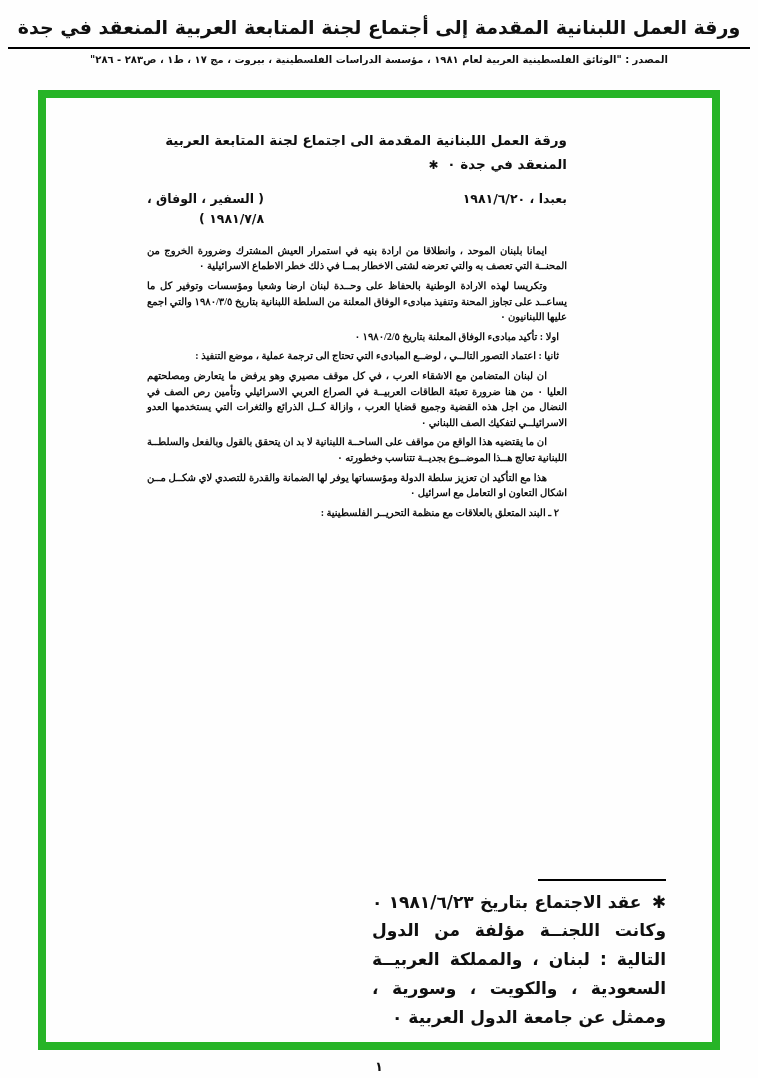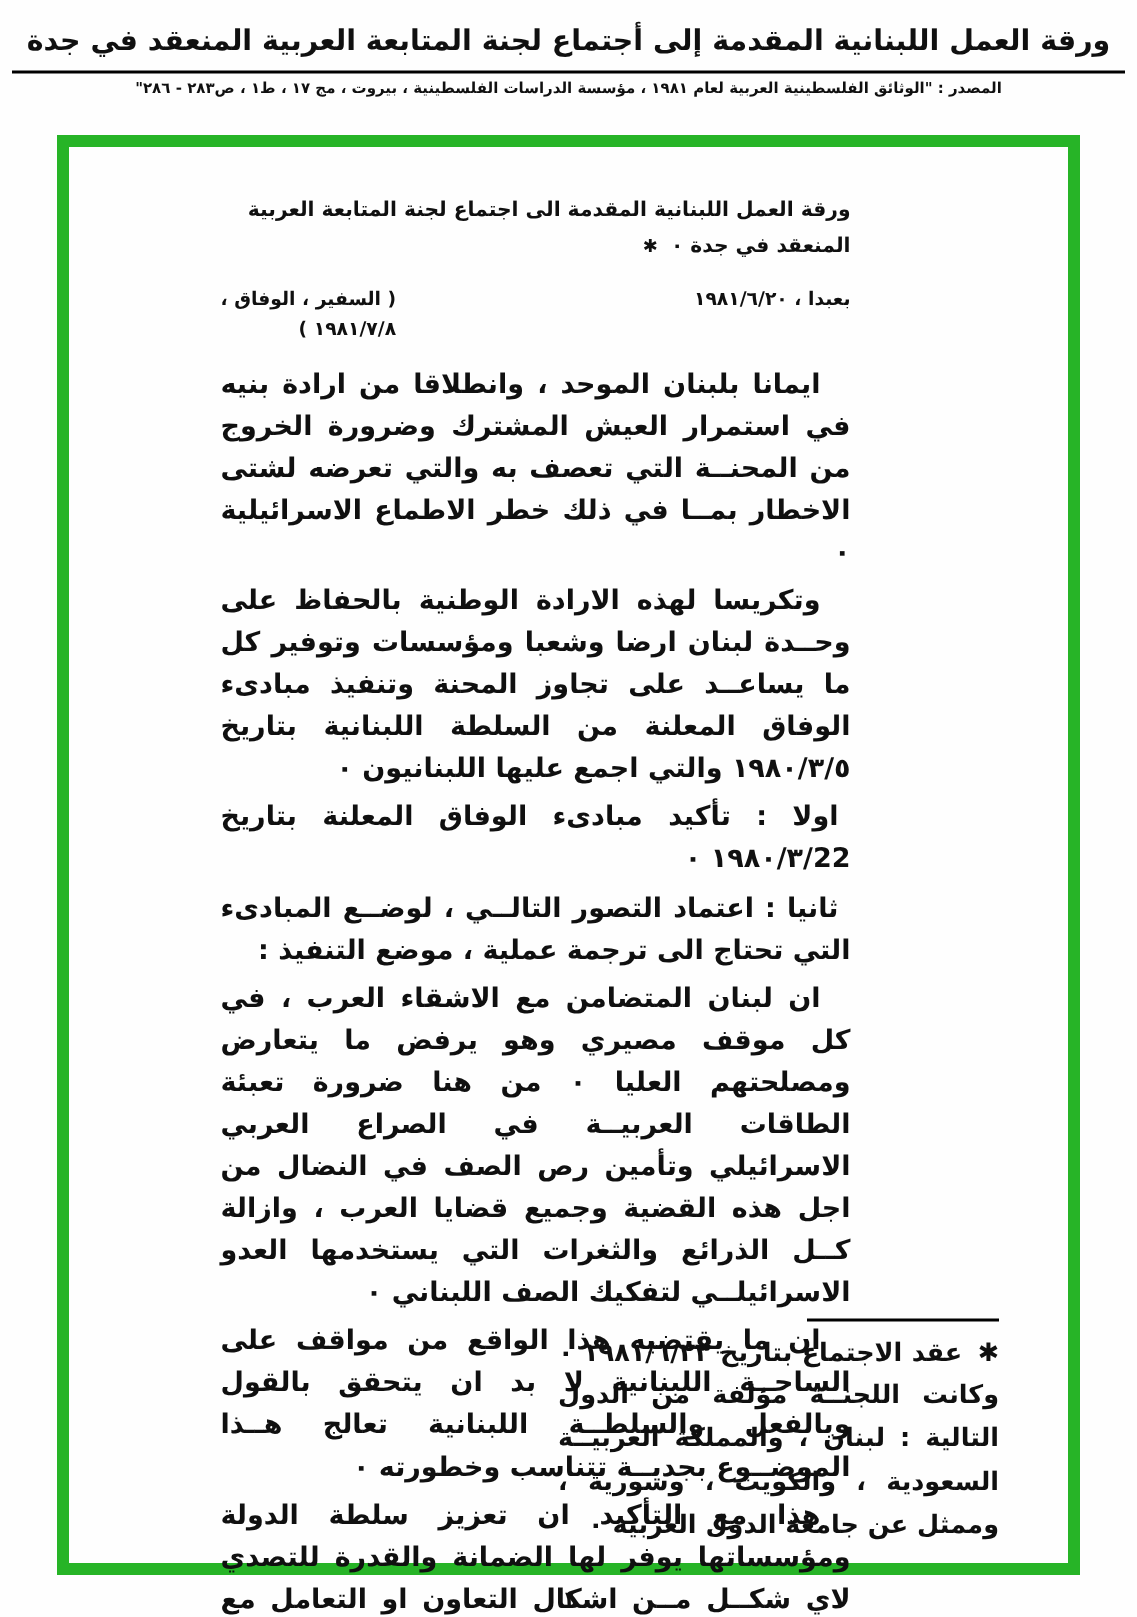--- a/index.html
+++ b/index.html
@@ -36,24 +36,25 @@
   .doc-title { font-size:13.5px; font-weight:bold; line-height:1.8; margin-bottom:12px; text-align:right; }
   .doc-title .star { font-size:12px; padding-right:4px; }
 
   .dateline {
     display:flex; justify-content:space-between; align-items:flex-start;
     font-size:12.5px; line-height:1.6; margin-bottom:14px; font-weight:bold;
   }
   .dateline .date-left { text-align:right; }
 
   .para {
-    font-size:18px;
+    font-size:10px;
     line-height:1.56;
     margin-bottom:4px;
     text-indent:20px;
+    font-family:Liberation Serif, serif;
   }
   .para.no-indent { text-indent:8px; }
 
   .footnote {
     position:absolute;
     bottom:10px; right:46px;
     width:294px;
     font-size:17px;
     line-height:1.7;
     text-align:justify;
@@ -91,21 +92,21 @@
       <div class="dateline">
         <span class="date-right">بعبدا ، ١٩٨١/٦/٢٠</span>
         <span class="date-left">
           <span>( السفير ، الوفاق ،</span><br>
           <span>١٩٨١/٧/٨ )</span>
         </span>
       </div>
 
       <p class="para">ايمانا بلبنان الموحد ، وانطلاقا من ارادة بنيه في استمرار العيش المشترك وضرورة الخروج من المحنــة التي تعصف به والتي تعرضه لشتى الاخطار بمــا في ذلك خطر الاطماع الاسرائيلية ٠</p>
       <p class="para">وتكريسا لهذه الارادة الوطنية بالحفاظ على وحــدة لبنان ارضا وشعبا ومؤسسات وتوفير كل ما يساعــد على تجاوز المحنة وتنفيذ مبادىء الوفاق المعلنة من السلطة اللبنانية بتاريخ ١٩٨٠/٣/٥ والتي اجمع عليها اللبنانيون ٠</p>
-      <p class="para no-indent">اولا : تأكيد مبادىء الوفاق المعلنة بتاريخ ١٩٨٠/٣/22 ٠</p>
+      <p class="para no-indent">اولا : تأكيد مبادىء الوفاق المعلنة بتاريخ ١٩٨٠/2/٥ ٠</p>
       <p class="para no-indent">ثانيا : اعتماد التصور التالــي ، لوضــع المبادىء التي تحتاج الى ترجمة عملية ، موضع التنفيذ :</p>
       <p class="para">ان لبنان المتضامن مع الاشقاء العرب ، في كل موقف مصيري وهو يرفض ما يتعارض ومصلحتهم العليا ٠ من هنا ضرورة تعبئة الطاقات العربيــة في الصراع العربي الاسرائيلي وتأمين رص الصف في النضال من اجل هذه القضية وجميع قضايا العرب ، وازالة كــل الذرائع والثغرات التي يستخدمها العدو الاسرائيلــي لتفكيك الصف اللبناني ٠</p>
       <p class="para">ان ما يقتضيه هذا الواقع من مواقف على الساحــة اللبنانية لا بد ان يتحقق بالقول وبالفعل والسلطــة اللبنانية تعالج هــذا الموضــوع بجديــة تتناسب وخطورته ٠</p>
       <p class="para">هذا مع التأكيد ان تعزيز سلطة الدولة ومؤسساتها يوفر لها الضمانة والقدرة للتصدي لاي شكــل مــن اشكال التعاون او التعامل مع اسرائيل ٠</p>
       <p class="para no-indent">٢ ـ البند المتعلق بالعلاقات مع منظمة التحريــر الفلسطينية :</p>
     </div>
 
     <div class="footnote">
       <div class="footnote-rule"></div>
       <p>

